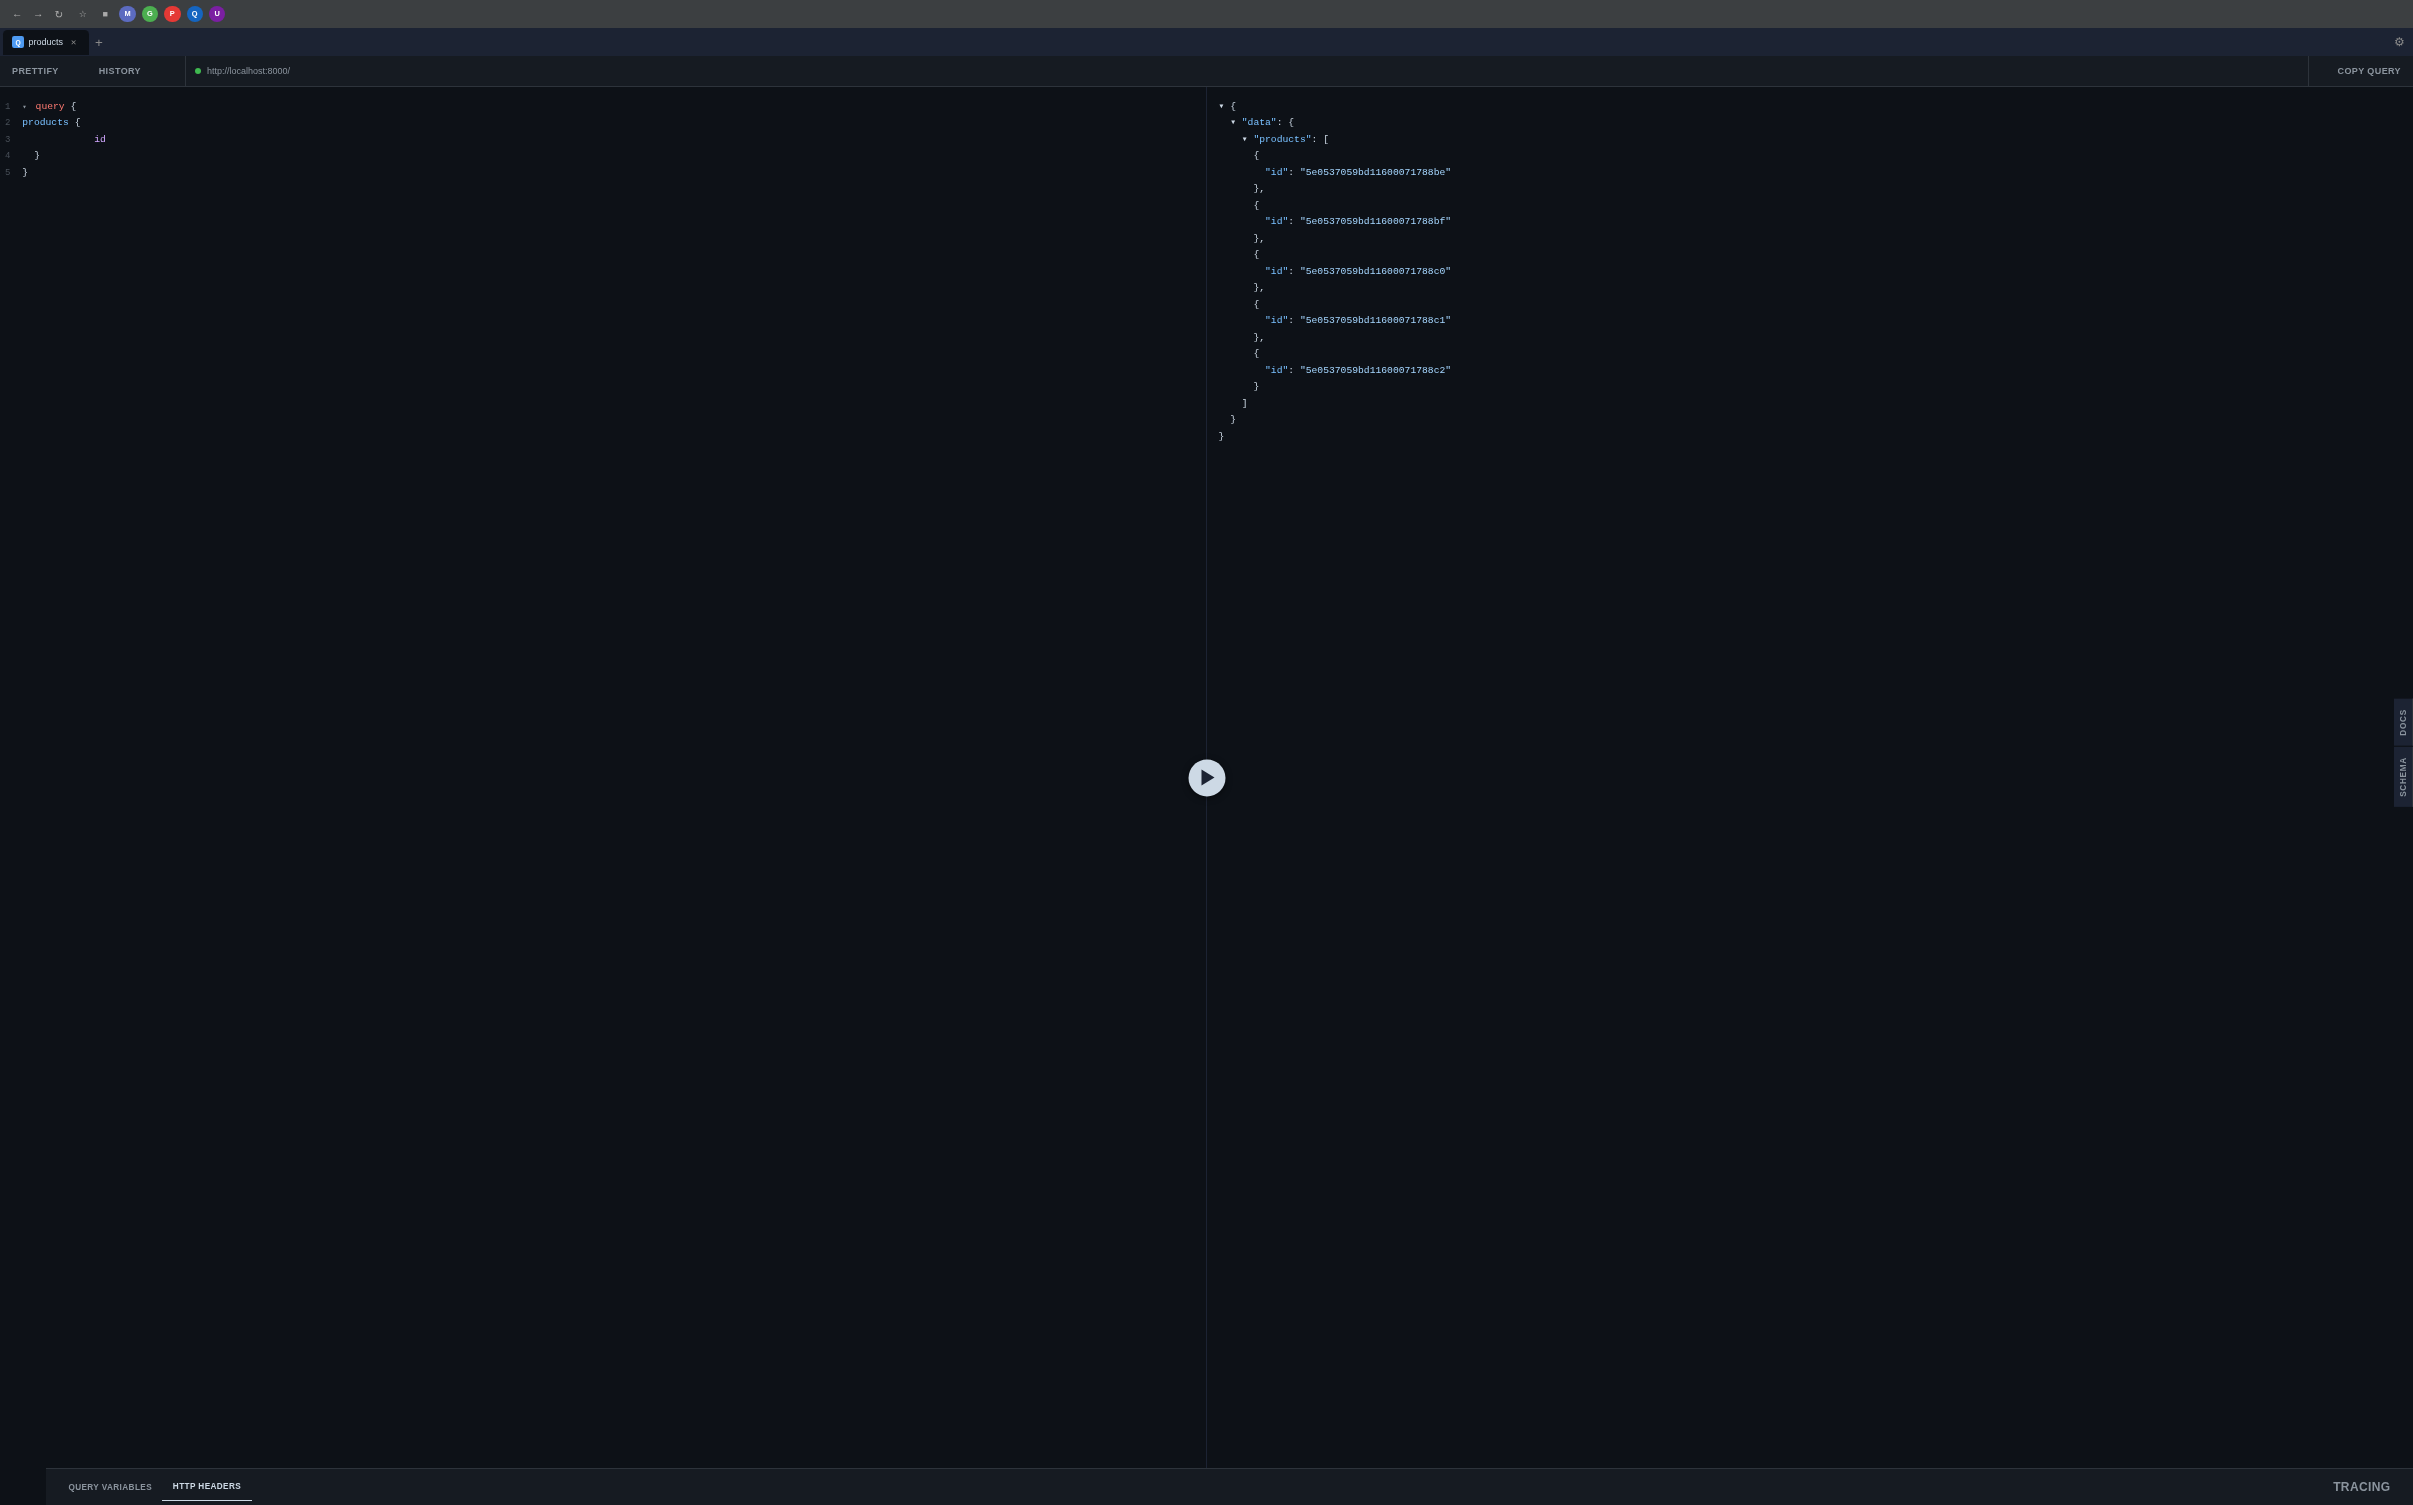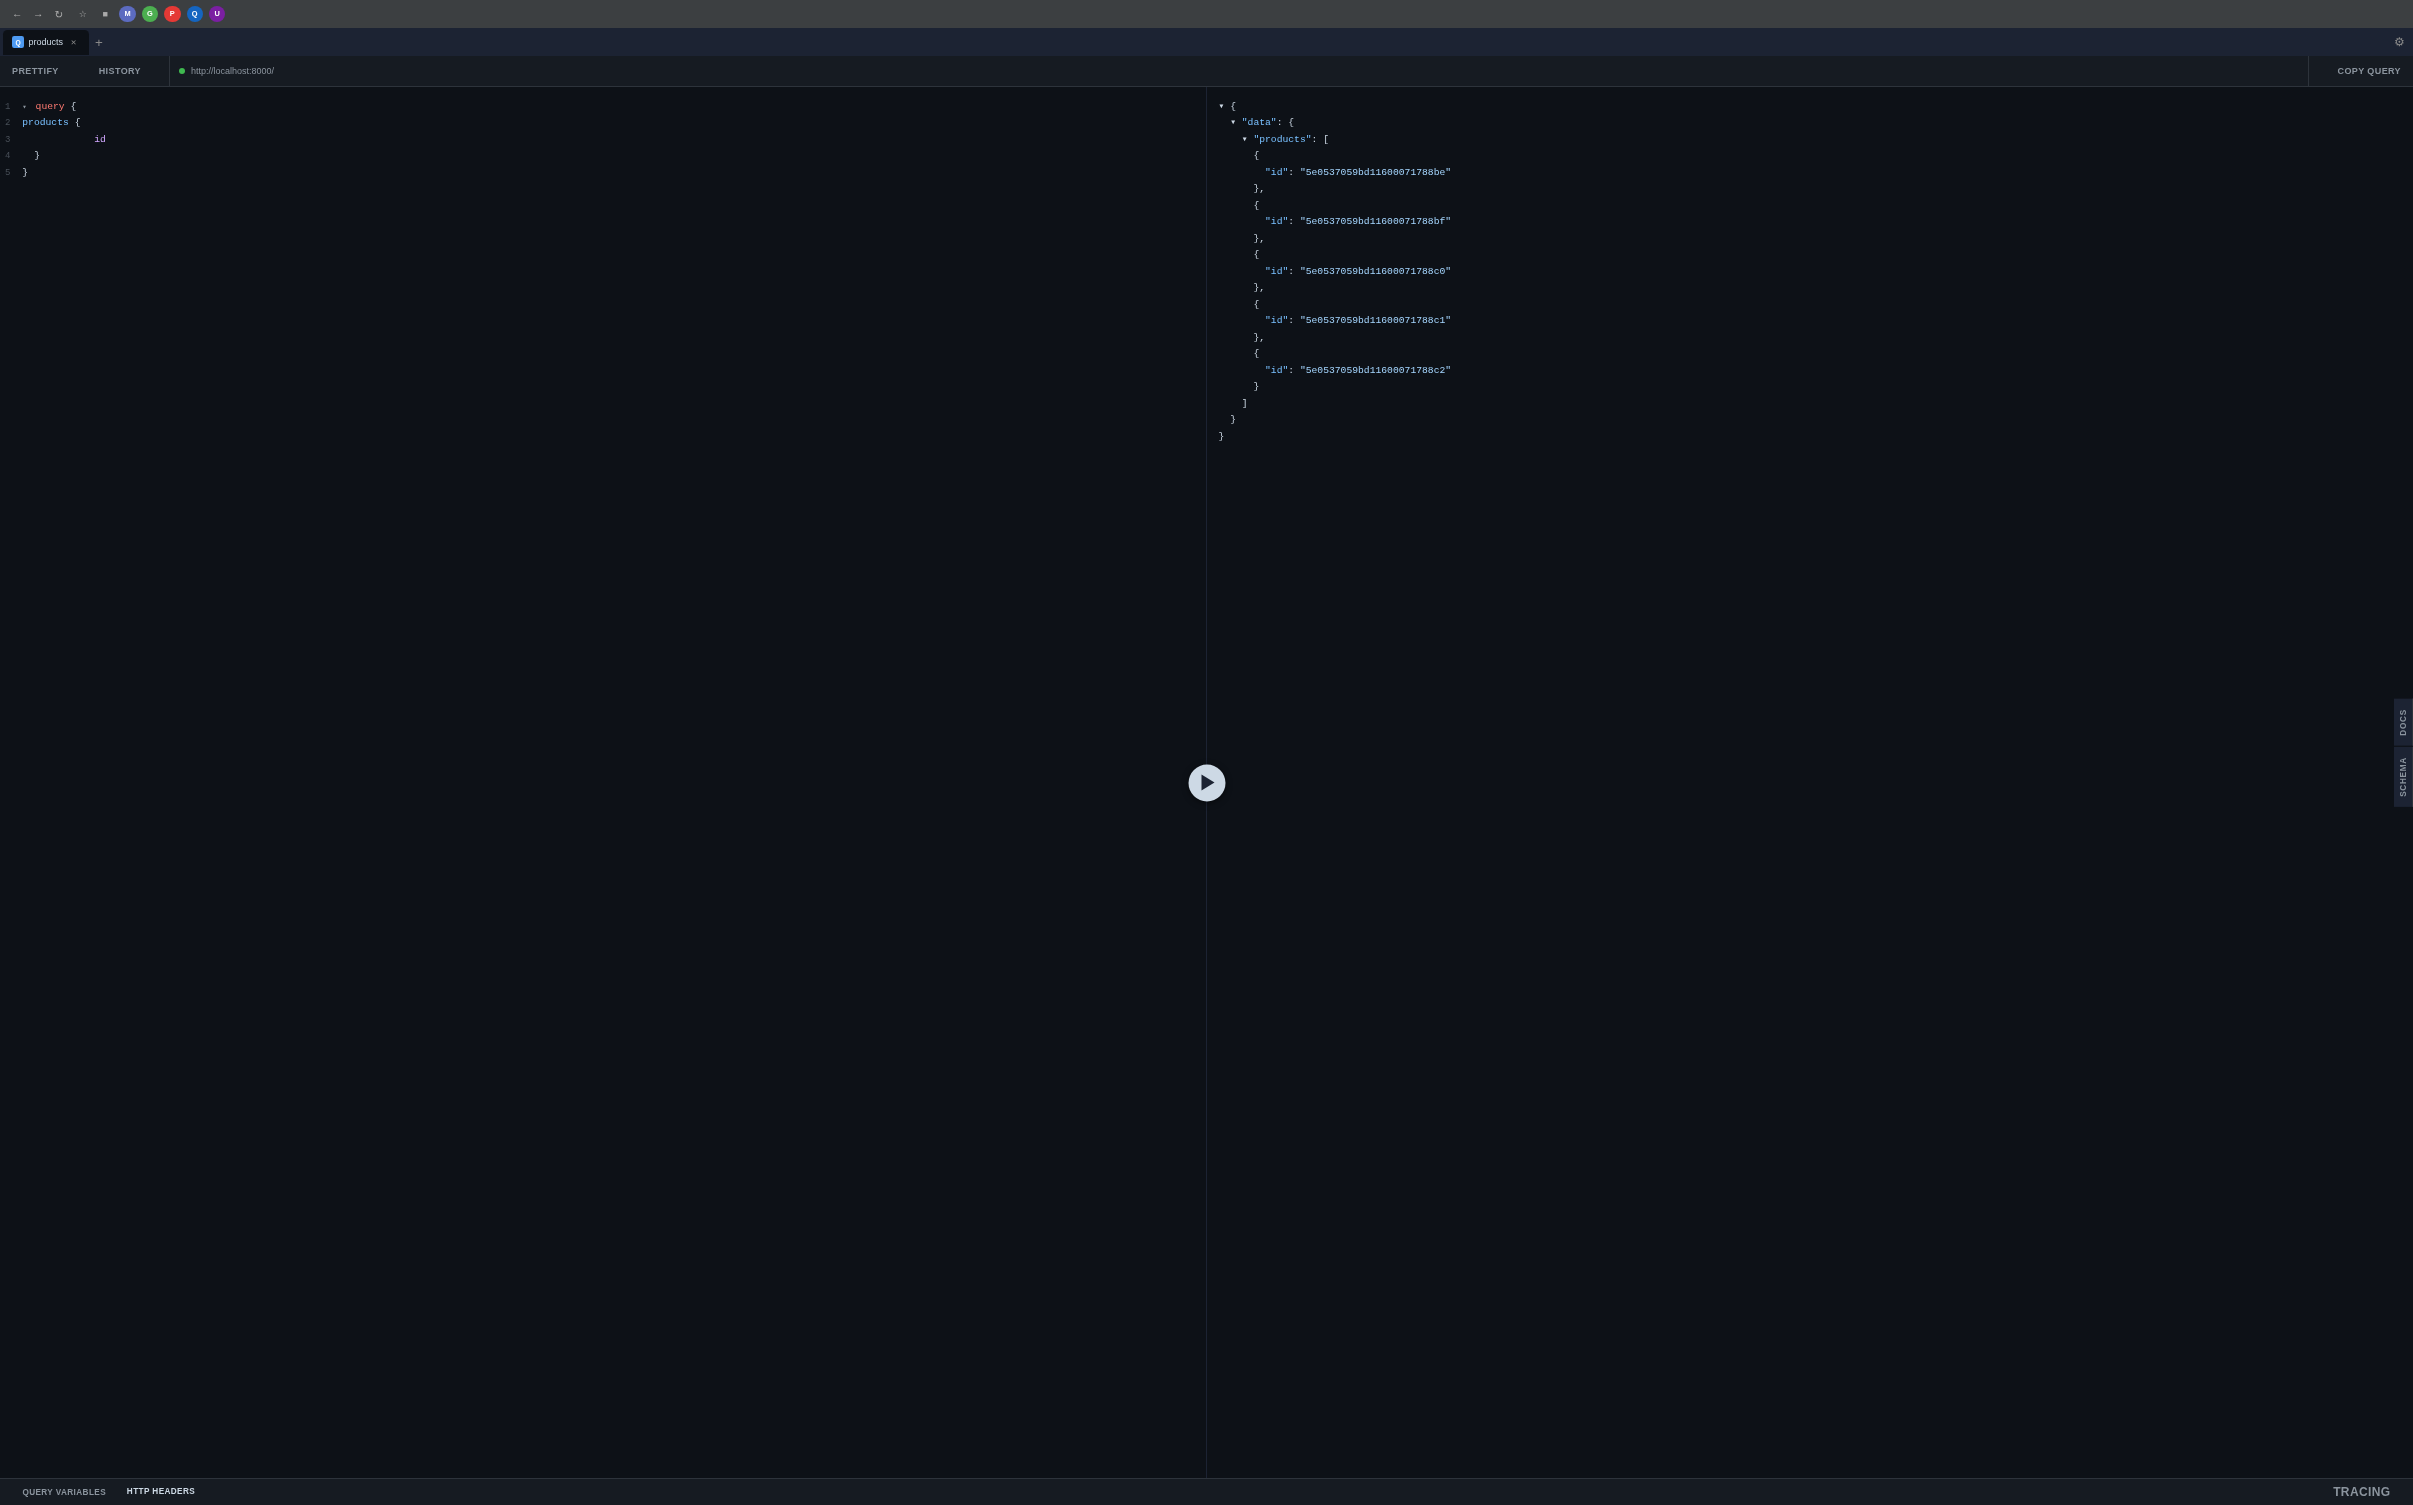--- a/index.html
+++ b/index.html
@@ -163,20 +163,21 @@
     }
     .toolbar-url {
       flex: 1;
       display: flex;
       align-items: center;
       gap: 6px;
       padding: 10px 9px;
       height: 31px;
       border-left: 0.7px solid #2d333b;
       border-right: 0.7px solid #2d333b;
+      margin-left: 16px;
     }
     .url-dot {
       width: 6px;
       height: 6px;
       background: #3fb950;
       border-radius: 50%;
       flex-shrink: 0;
     }
     .url-text {
       font-size: 9px;
@@ -312,24 +313,25 @@
       letter-spacing: 0.7px;
       cursor: pointer;
       border-left: 1.5px solid #2d333b;
     }
 
     
     .bottom-bar {
       background: #161b22;
       display: flex;
       align-items: center;
-      height: 27px;
+      height: 37px;
       flex-shrink: 0;
       border-top: 0.7px solid #2d333b;
       padding: 0 12px;
+      margin-left: 46px;
     }
     .bottom-btn {
       padding: 0 10.4px;
       height: 27px;
       display: flex;
       align-items: center;
       font-size: 8.2px;
       font-weight: 600;
       color: #8b949e;
       cursor: pointer;

